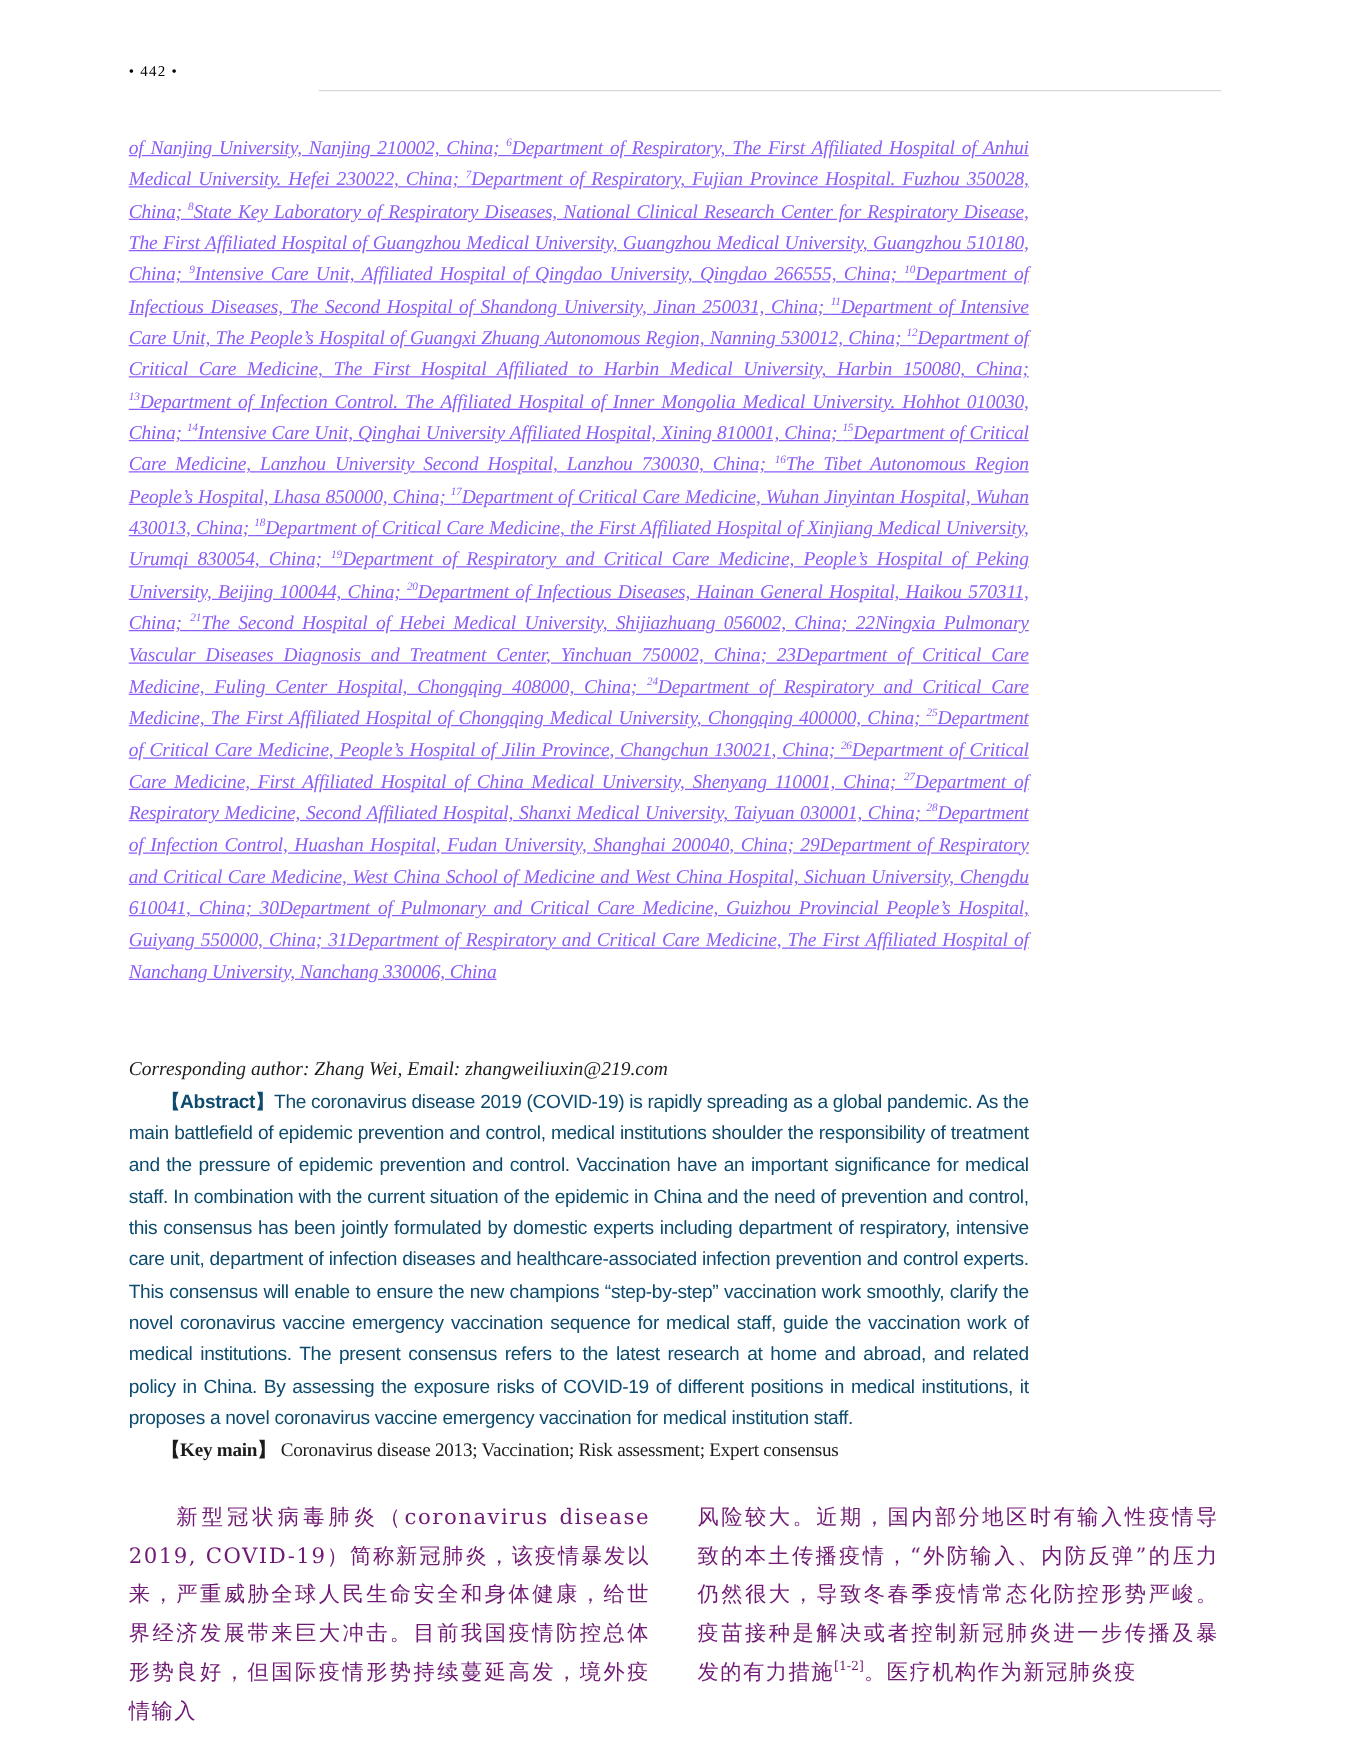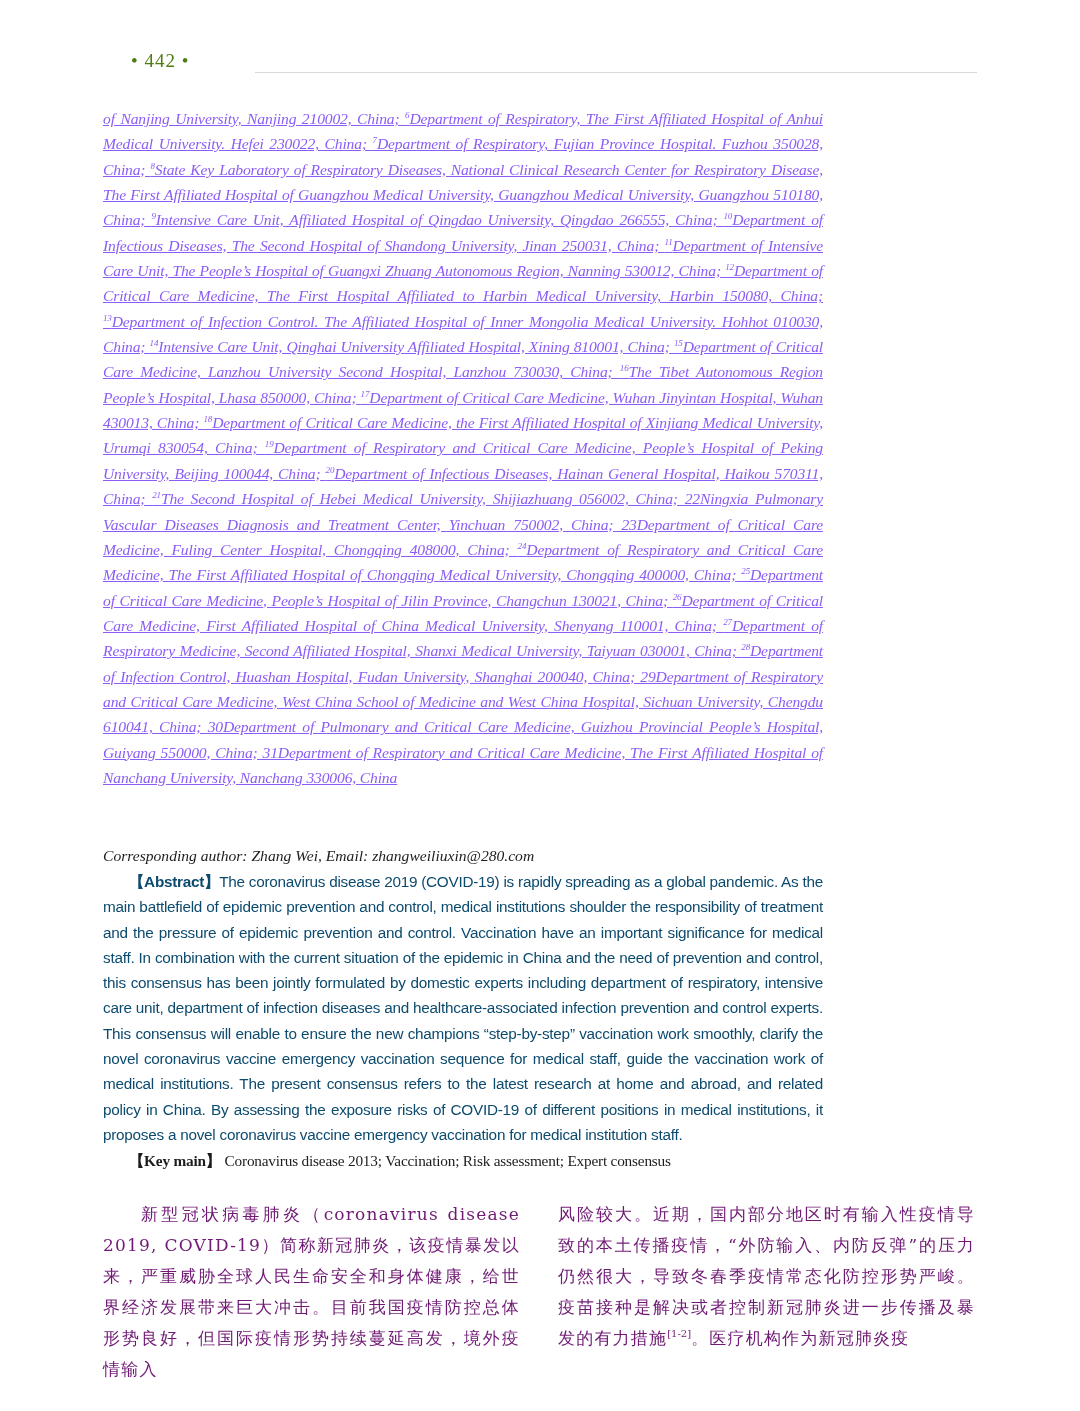--- a/index.html
+++ b/index.html
@@ -1,18 +1,18 @@
 <!DOCTYPE html>
 <html><head>
 <meta charset="utf-8">
 <style>
   html, body { margin: 0; padding: 0; background: #ffffff; }
   body { width: 1080px; height: 1411px; position: relative; overflow: hidden; color: #1a1a1a; }
   .header { position: absolute; top: 48px; left: 0; width: 1080px; height: 24px; }
-  .page-num { position: absolute; left: 103px; top: 2px; font-family: "Liberation Serif", serif; font-size: 19px; color: #4d7c0f; letter-spacing: 1px; margin-left: 28px; }
+  .page-num { position: absolute; left: 103px; top: 2px; font-family: "Liberation Serif", serif; font-size: 12px; color: #000000; letter-spacing: 1px; }
   .running-head { position: absolute; left: 255px; top: 2px; width: 722px; font-family: "Liberation Serif", serif; font-size: 12.6px; color: #222; white-space: nowrap; letter-spacing: -0.45px; transform-origin: left top; }
   .head-rule { position: absolute; left: 255px; top: 24px; width: 722px; height: 1px; background: #d9d9d9; }
 
   .affil { position: absolute; left: 103px; top: 106px; width: 720px; font-family: "Liberation Serif", serif; font-style: italic; font-size: 15.6px; line-height: 25.35px; text-align: justify; text-align-last: left; color: #8b5cf6; letter-spacing: -0.15px; text-decoration: underline; }
   .affil sup { font-size: 9px; vertical-align: 6px; line-height: 0; }
   .corresp { position: absolute; left: 103px; top: 843px; width: 720px; font-family: "Liberation Serif", serif; font-style: italic; font-size: 15.6px; line-height: 25px; color: #1c1c1c; }
 
   .abstract { position: absolute; left: 103px; top: 869px; width: 720px; font-family: Liberation Sans, sans-serif; font-size: 15.3px; line-height: 25.3px; text-align: justify; color: #0c4a6e; letter-spacing: -0.25px; }
   .abstract .indent { display: inline-block; width: 26px; }
   .bold-label { font-weight: bold; }
@@ -28,21 +28,21 @@
 </head>
 <body>
 
 <div class="header">
   <span class="page-num">•  442  •</span>
   <div class="head-rule"></div>
 </div>
 
 <div class="affil" id="affil"><span>of Nanjing University, Nanjing 210002, China; </span><sup>6</sup><span>Department of Respiratory, The First Affiliated Hospital of Anhui Medical University. Hefei 230022, China; </span><sup>7</sup><span>Department of Respiratory, Fujian Province Hospital. Fuzhou 350028, China; </span><sup>8</sup><span>State Key Laboratory of Respiratory Diseases, National Clinical Research Center for Respiratory Disease, The First Affiliated Hospital of Guangzhou Medical University, Guangzhou Medical University, Guangzhou 510180, China; </span><sup>9</sup><span>Intensive Care Unit, Affiliated Hospital of Qingdao University, Qingdao 266555, China; </span><sup>10</sup><span>Department of Infectious Diseases, The Second Hospital of Shandong University, Jinan 250031, China; </span><sup>11</sup><span>Department of Intensive Care Unit, The People’s Hospital of Guangxi Zhuang Autonomous Region, Nanning 530012, China; </span><sup>12</sup><span>Department of Critical Care Medicine, The First Hospital Affiliated to Harbin Medical University, Harbin 150080, China; </span><sup>13</sup><span>Department of Infection Control. The Affiliated Hospital of Inner Mongolia Medical University. Hohhot 010030, China; </span><sup>14</sup><span>Intensive Care Unit, Qinghai University Affiliated Hospital, Xining 810001, China; </span><sup>15</sup><span>Department of Critical Care Medicine, Lanzhou University Second Hospital, Lanzhou 730030, China; </span><sup>16</sup><span>The Tibet Autonomous Region People’s Hospital, Lhasa 850000, China; </span><sup>17</sup><span>Department of Critical Care Medicine, Wuhan Jinyintan Hospital, Wuhan 430013, China; </span><sup>18</sup><span>Department of Critical Care Medicine, the First Affiliated Hospital of Xinjiang Medical University, Urumqi 830054, China; </span><sup>19</sup><span>Department of Respiratory and Critical Care Medicine, People’s Hospital of Peking University, Beijing 100044, China; </span><sup>20</sup><span>Department of Infectious Diseases, Hainan General Hospital, Haikou 570311, China; </span><sup>21</sup><span>The Second Hospital of Hebei Medical University, Shijiazhuang 056002, China; 22Ningxia Pulmonary Vascular Diseases Diagnosis and Treatment Center, Yinchuan 750002, China; 23Department of Critical Care Medicine, Fuling Center Hospital, Chongqing 408000, China; </span><sup>24</sup><span>Department of Respiratory and Critical Care Medicine, The First Affiliated Hospital of Chongqing Medical University, Chongqing 400000, China; </span><sup>25</sup><span>Department of Critical Care Medicine, People’s Hospital of Jilin Province, Changchun 130021, China; </span><sup>26</sup><span>Department of Critical Care Medicine, First Affiliated Hospital of China Medical University, Shenyang 110001, China; </span><sup>27</sup><span>Department of Respiratory Medicine, Second Affiliated Hospital, Shanxi Medical University, Taiyuan 030001, China; </span><sup>28</sup><span>Department of Infection Control, Huashan Hospital, Fudan University, Shanghai 200040, China; 29Department of Respiratory and Critical Care Medicine, West China School of Medicine and West China Hospital, Sichuan University, Chengdu 610041, China; 30Department of Pulmonary and Critical Care Medicine, Guizhou Provincial People’s Hospital, Guiyang 550000, China; 31Department of Respiratory and Critical Care Medicine, The First Affiliated Hospital of Nanchang University, Nanchang 330006, China</span></div>
 
-<div class="corresp">Corresponding author: Zhang Wei, Email: zhangweiliuxin@280.com</div>
+<div class="corresp">Corresponding author: Zhang Wei, Email: zhangweiliuxin@219.com</div>
 
 <div class="abstract"><span class="indent"></span><span class="bold-label">【Abstract】</span><span>The coronavirus disease 2019 (COVID-19) is rapidly spreading as a global pandemic. As the main battlefield of epidemic prevention and control, medical institutions shoulder the responsibility of treatment and the pressure of epidemic prevention and control. Vaccination have an important significance for medical staff. In combination with the current situation of the epidemic in China and the need of prevention and control, this consensus has been jointly formulated by domestic experts including department of respiratory, intensive care unit, department of infection diseases and healthcare-associated infection prevention and control experts. This consensus will enable to ensure the new champions “step-by-step” vaccination work smoothly, clarify the novel coronavirus vaccine emergency vaccination sequence for medical staff, guide the vaccination work of medical institutions. The present consensus refers to the latest research at home and abroad, and related policy in China. By assessing the exposure risks of COVID-19 of different positions in medical institutions, it proposes a novel coronavirus vaccine emergency vaccination for medical institution staff.</span></div>
 
 <div class="keywords"><span class="indent"></span><span class="bold-label">【Key main】</span><span> Coronavirus disease 2013; Vaccination; Risk assessment; Expert consensus</span></div>
 
 <div class="col col-left"><span class="indent"></span><span>新型冠状病毒肺炎（coronavirus disease 2019, COVID-19）简称新冠肺炎，该疫情暴发以来，严重威胁全球人民生命安全和身体健康，给世界经济发展带来巨大冲击。目前我国疫情防控总体形势良好，但国际疫情形势持续蔓延高发，境外疫情输入</span></div>
 
 <div class="col col-right"><span>风险较大。近期，国内部分地区时有输入性疫情导致的本土传播疫情，“外防输入、内防反弹”的压力仍然很大，导致冬春季疫情常态化防控形势严峻。疫苗接种是解决或者控制新冠肺炎进一步传播及暴发的有力措施</span><sup>[1-2]</sup><span>。医疗机构作为新冠肺炎疫</span></div>
 
 </body></html>

